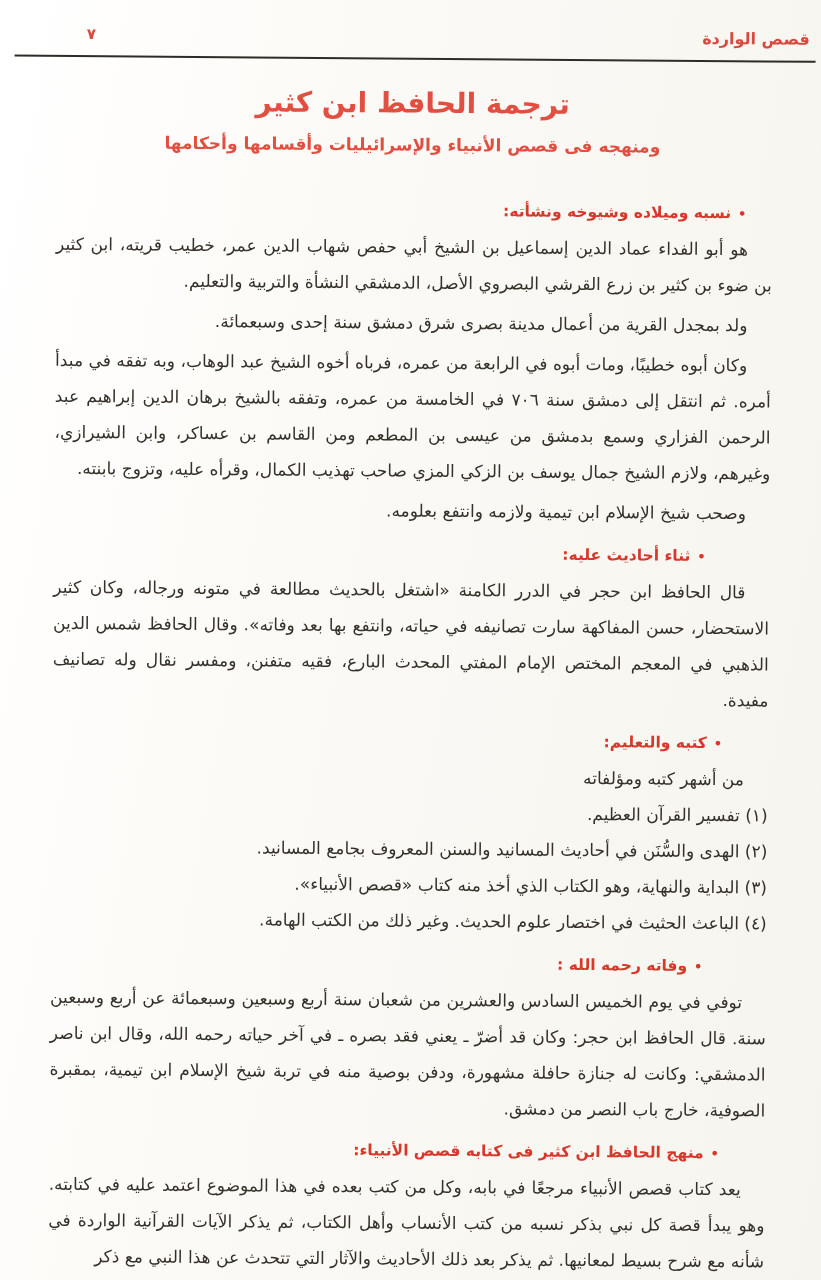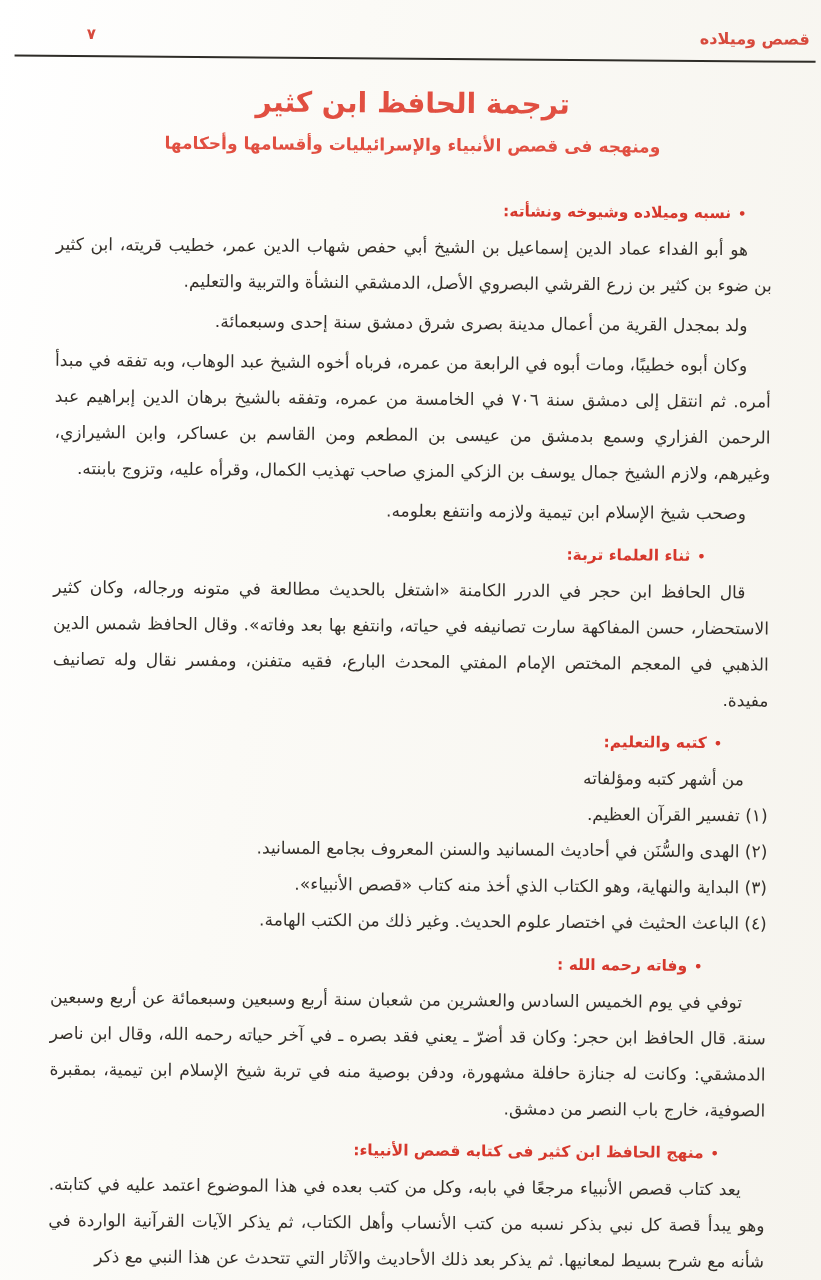--- a/index.html
+++ b/index.html
@@ -67,39 +67,39 @@
   }
 </style>
 </head>
 <body>
 
 <div class="page">
   <div class="scan">
 
     <div class="pg-header">
       <span class="num">٧</span>
-      <span class="run">قصص وميلاده</span>
+      <span class="run">قصص الواردة</span>
     </div>
     <div class="rule"></div>
 
     <div class="title">ترجمة الحافظ ابن كثير</div>
     <div class="subtitle">ومنهجه فى قصص الأنبياء والإسرائيليات وأقسامها وأحكامها</div>
 
     <div class="textbody">
 
       <div class="heading ind-sm h-first">
         <span class="bullet">•</span><span>نسبه وميلاده وشيوخه ونشأته:</span>
       </div>
       <p class="para indent">هو أبو الفداء عماد الدين إسماعيل بن الشيخ أبي حفص شهاب الدين عمر، خطيب قريته، ابن كثير بن ضوء بن كثير بن زرع القرشي البصروي الأصل، الدمشقي النشأة والتربية والتعليم.</p>
       <p class="para indent">ولد بمجدل القرية من أعمال مدينة بصرى شرق دمشق سنة إحدى وسبعمائة.</p>
       <p class="para indent">وكان أبوه خطيبًا، ومات أبوه في الرابعة من عمره، فرباه أخوه الشيخ عبد الوهاب، وبه تفقه في مبدأ أمره. ثم انتقل إلى دمشق سنة ٧٠٦ في الخامسة من عمره، وتفقه بالشيخ برهان الدين إبراهيم عبد الرحمن الفزاري وسمع بدمشق من عيسى بن المطعم ومن القاسم بن عساكر، وابن الشيرازي، وغيرهم، ولازم الشيخ جمال يوسف بن الزكي المزي صاحب تهذيب الكمال، وقرأه عليه، وتزوج بابنته.</p>
       <p class="para indent">وصحب شيخ الإسلام ابن تيمية ولازمه وانتفع بعلومه.</p>
 
       <div class="heading ind-lg">
-        <span class="bullet">•</span><span>ثناء العلماء تربة:</span>
+        <span class="bullet">•</span><span>ثناء أحاديث عليه:</span>
       </div>
       <p class="para indent">قال الحافظ ابن حجر في الدرر الكامنة «اشتغل بالحديث مطالعة في متونه ورجاله، وكان كثير الاستحضار، حسن المفاكهة سارت تصانيفه في حياته، وانتفع بها بعد وفاته». وقال الحافظ شمس الدين الذهبي في المعجم المختص الإمام المفتي المحدث البارع، فقيه متفنن، ومفسر نقال وله تصانيف مفيدة.</p>
 
       <div class="heading ind-md">
         <span class="bullet">•</span><span>كتبه والتعليم:</span>
       </div>
       <p class="para indent">من أشهر كتبه ومؤلفاته</p>
       <div class="booklist">
         <div class="item">(١) تفسير القرآن العظيم.</div>
         <div class="item">(٢) الهدى والسُّنَن في أحاديث المسانيد والسنن المعروف بجامع المسانيد.</div>

